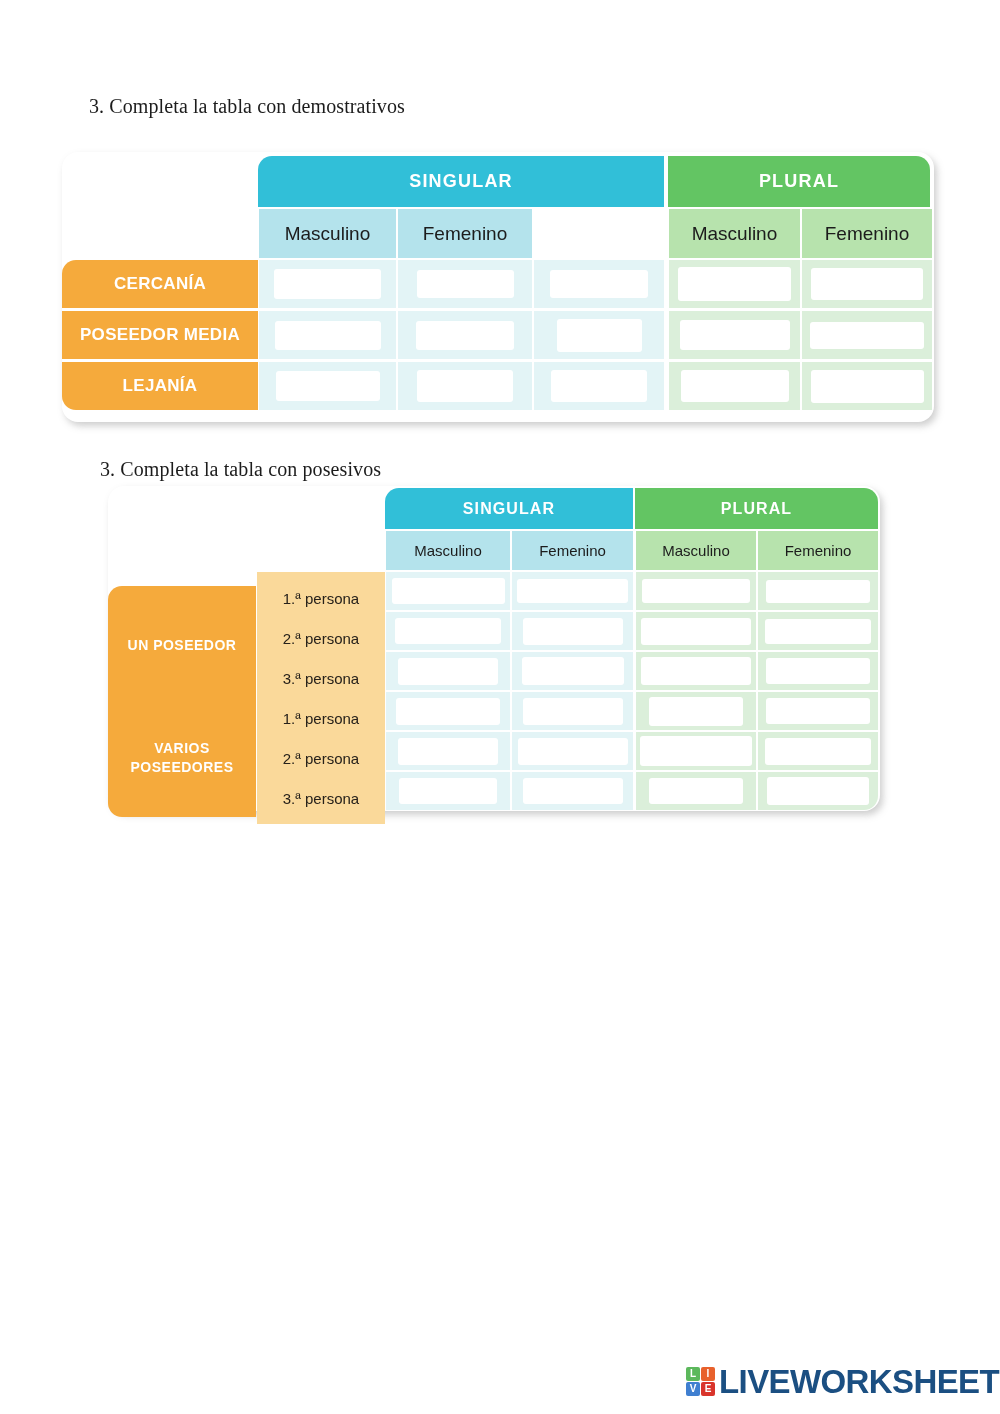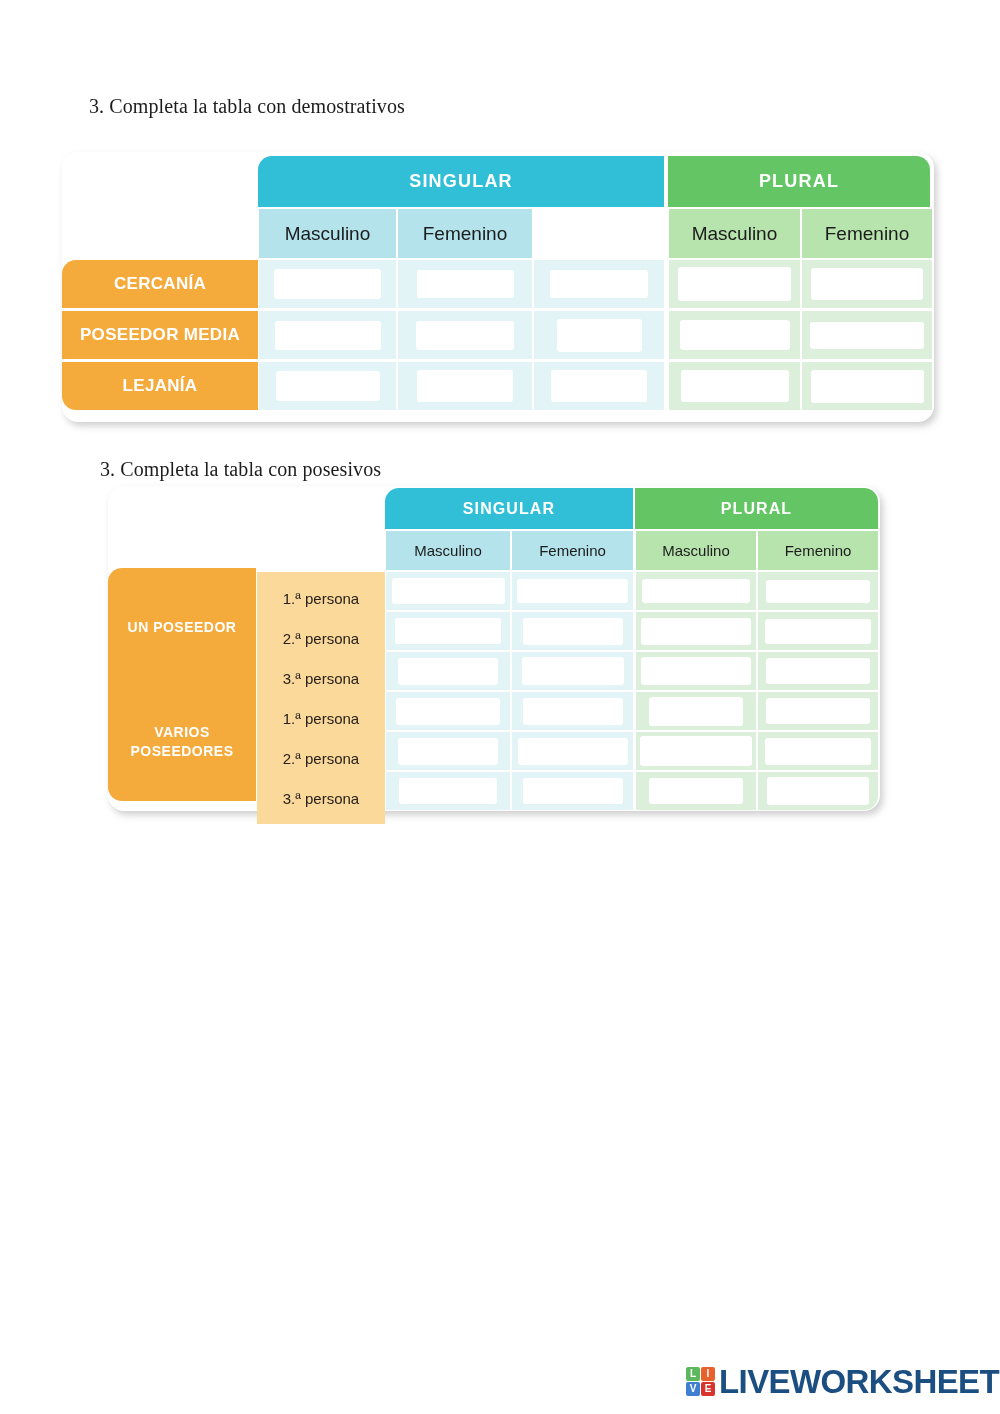--- a/index.html
+++ b/index.html
@@ -174,22 +174,22 @@
     color: #ffffff;
     font-weight: bold;
     font-size: 14px;
     letter-spacing: 0.5px;
     line-height: 1.35;
     display: flex;
     align-items: center;
     justify-content: center;
     text-align: center;
   }
-  #t2-owner-0 { top: 82px; height: 119px; border-radius: 14px 0 0 0; }
-  #t2-owner-1 { top: 196px; height: 119px; border-radius: 0 0 0 14px; }
+  #t2-owner-0 { top: 100px; height: 119px; border-radius: 14px 0 0 0; }
+  #t2-owner-1 { top: 212px; height: 119px; border-radius: 0 0 0 14px; }
 
   
   .t2-person {
     position: absolute;
     left: 149px;
     width: 128px;
     height: 52px;
     background: #fad99a;
     color: #26211a;
     font-size: 15px;

